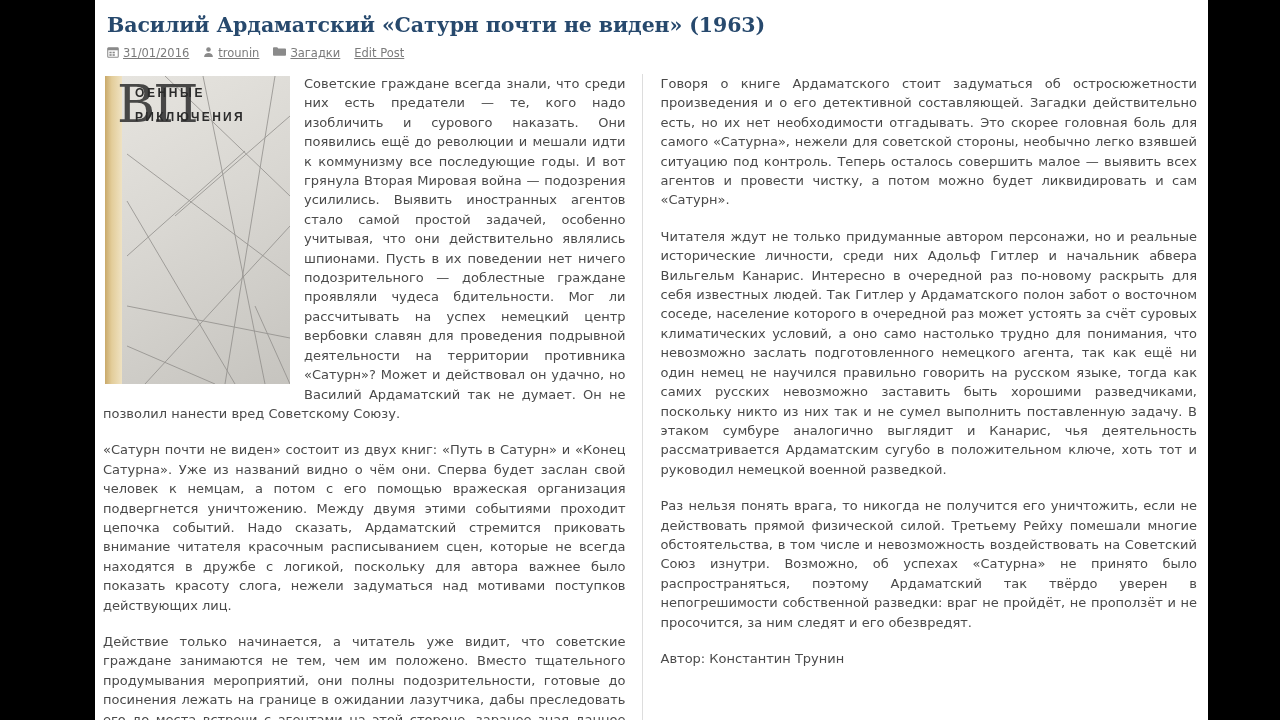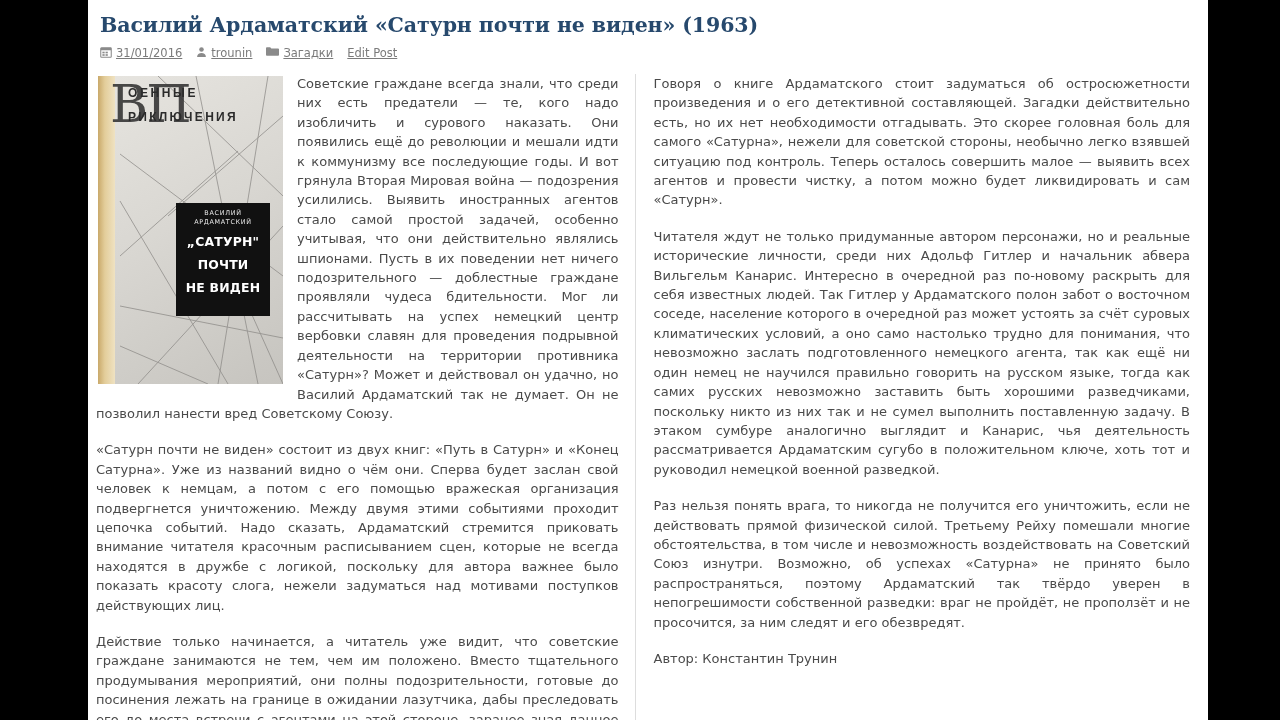--- a/index.html
+++ b/index.html
@@ -25,21 +25,21 @@
     top: 0;
     height: 720px;
     background: #000000;
     z-index: 30;
   }
   .bar.left  { left: 0;   width: 88px; }
   .bar.right { left: 1208px; width: 72px; }
 
   #page {
     position: absolute;
-    left: 88px;
+    left: 95px;
     top: 0;
     width: 1120px;
     height: 720px;
     background: #ffffff;
     overflow: hidden;
   }
 
   .article {
     padding: 6px 18px 0 8px;
   }
@@ -259,27 +259,20 @@
                   <line x1="22" y1="230" x2="185" y2="262"></line>
                   <line x1="22" y1="270" x2="110" y2="308"></line>
                   <line x1="150" y1="230" x2="185" y2="308"></line>
                 </g>
               </svg>
               <div class="mono">ВП</div>
               <div class="series">
                 <span>ОЕННЫЕ</span>
                 <span class="l2">РИКЛЮЧЕНИЯ</span>
               </div>
-              <div class="label">
-                <div class="author">ВАСИЛИЙ</div>
-                <div class="author">АРДАМАТСКИЙ</div>
-                <div class="t">„САТУРН"</div>
-                <div class="t">ПОЧТИ</div>
-                <div class="t">НЕ ВИДЕН</div>
-              </div>
             </div>
 
             <p class="body-text">Советские граждане всегда знали, что среди них есть предатели — те, кого надо изобличить и сурового наказать. Они появились ещё до революции и мешали идти к коммунизму все последующие годы. И вот грянула Вторая Мировая война — подозрения усилились. Выявить иностранных агентов стало самой простой задачей, особенно учитывая, что они действительно являлись шпионами. Пусть в их поведении нет ничего подозрительного — доблестные граждане проявляли чудеса бдительности. Мог ли рассчитывать на успех немецкий центр вербовки славян для проведения подрывной деятельности на территории противника «Сатурн»? Может и действовал он удачно, но Василий Ардаматский так не думает. Он не позволил нанести вред Советскому Союзу.</p>
           </div>
 
           <p class="body-text">«Сатурн почти не виден» состоит из двух книг: «Путь в Сатурн» и «Конец Сатурна». Уже из названий видно о чём они. Сперва будет заслан свой человек к немцам, а потом с его помощью вражеская организация подвергнется уничтожению. Между двумя этими событиями проходит цепочка событий. Надо сказать, Ардаматский стремится приковать внимание читателя красочным расписыванием сцен, которые не всегда находятся в дружбе с логикой, поскольку для автора важнее было показать красоту слога, нежели задуматься над мотивами поступков действующих лиц.</p>
           <p class="body-text">Действие только начинается, а читатель уже видит, что советские граждане занимаются не тем, чем им положено. Вместо тщательного продумывания мероприятий, они полны подозрительности, готовые до посинения лежать на границе в ожидании лазутчика, дабы преследовать его до места встречи с агентами на этой стороне, заранее зная данное место и тот временной промежуток, когда следует ожидать его прибытия. Взамен короткой и ёмкой странички читатель получает полноценную главу, прославляющую самоотверженность советских людей, готовых сделать невозможное, хотя могли поступить более адекватно и нейтрализовать засланный элемент непосредственно по заранее намеченному плану.</p>
         </div>
 
         <div class="divider"></div>

